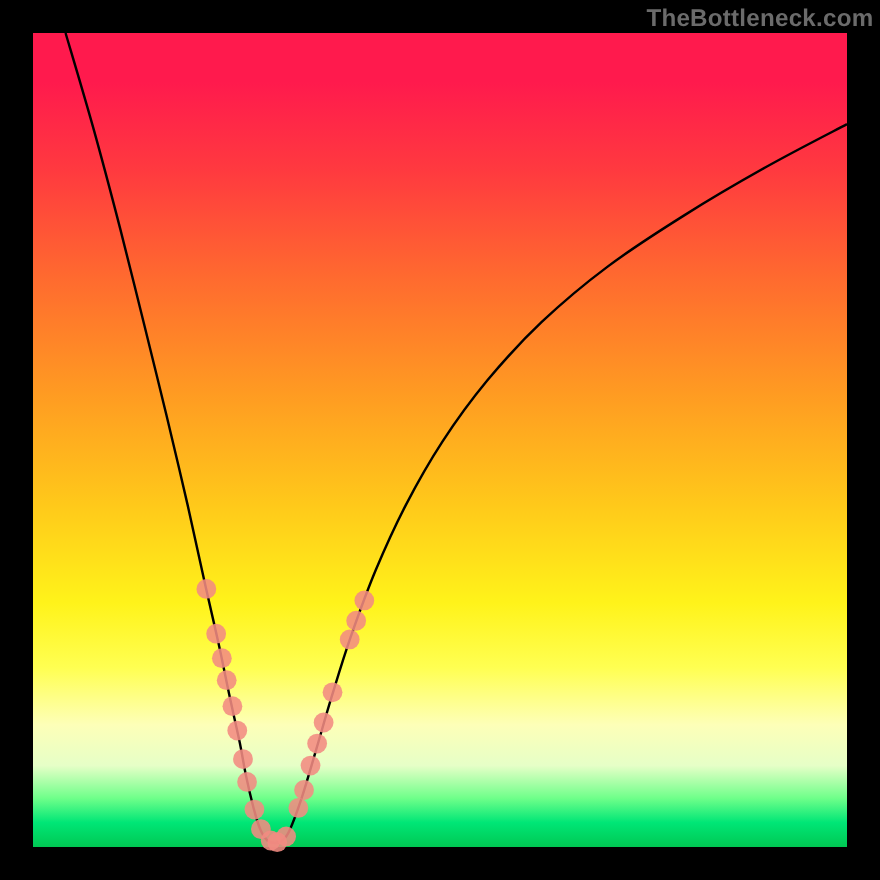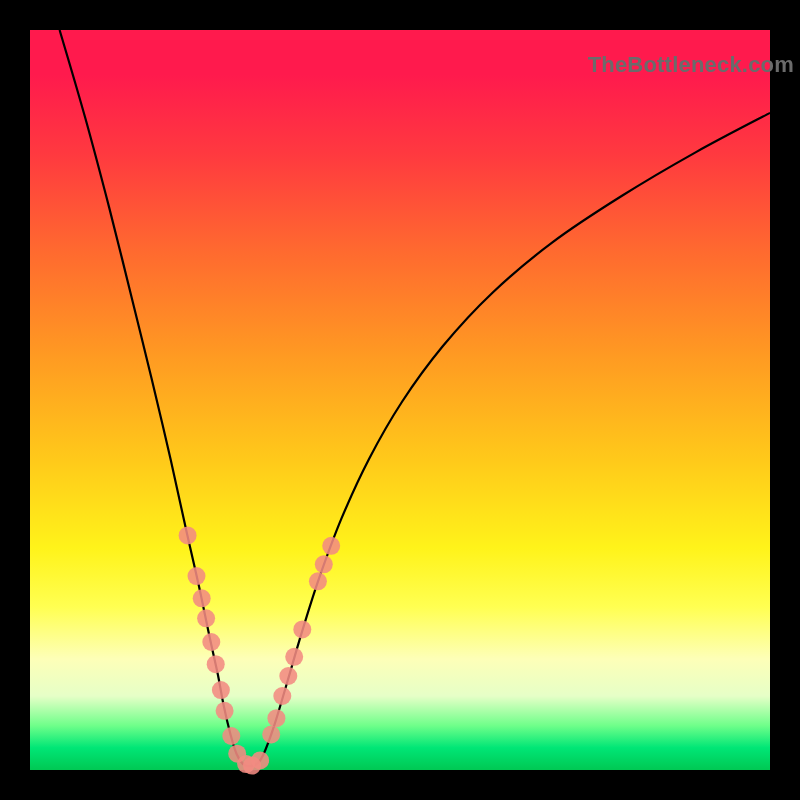--- a/index.html
+++ b/index.html
@@ -43,21 +43,20 @@
   .watermark {
     position: absolute;
     top: 4px;
     right: 6px;
     font-family: Arial, Helvetica, sans-serif;
     font-size: 22px;
     font-weight: 600;
     color: #6b6b6b;
     letter-spacing: 0.2px;
     user-select: none;
-    margin-top: 48px;
   }
   svg.curve {
     position: absolute;
     left: 0;
     top: 0;
     width: 740px;
     height: 740px;
     overflow: visible;
     pointer-events: none;
   }

